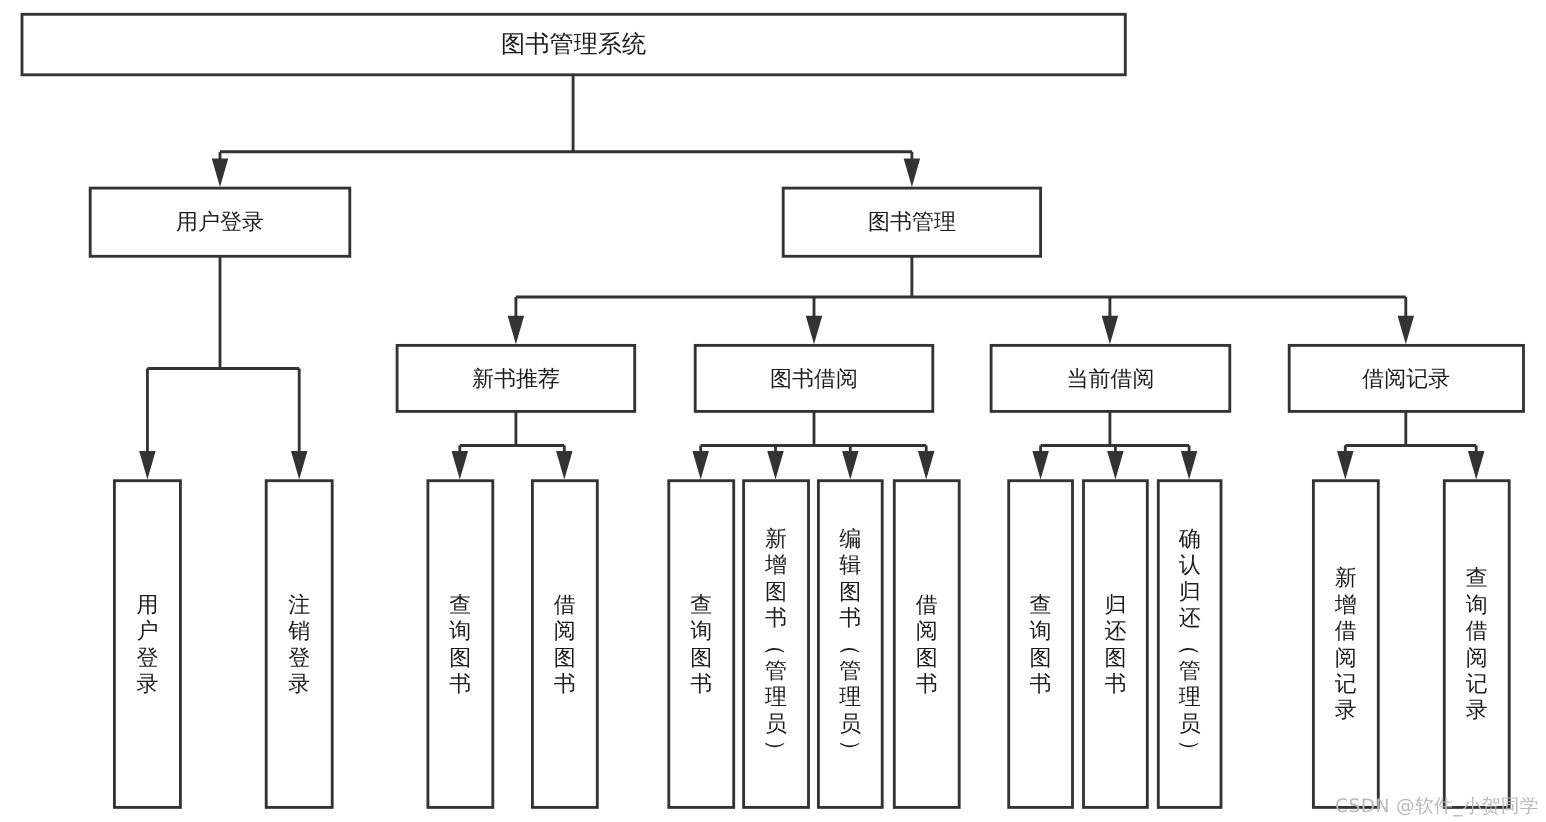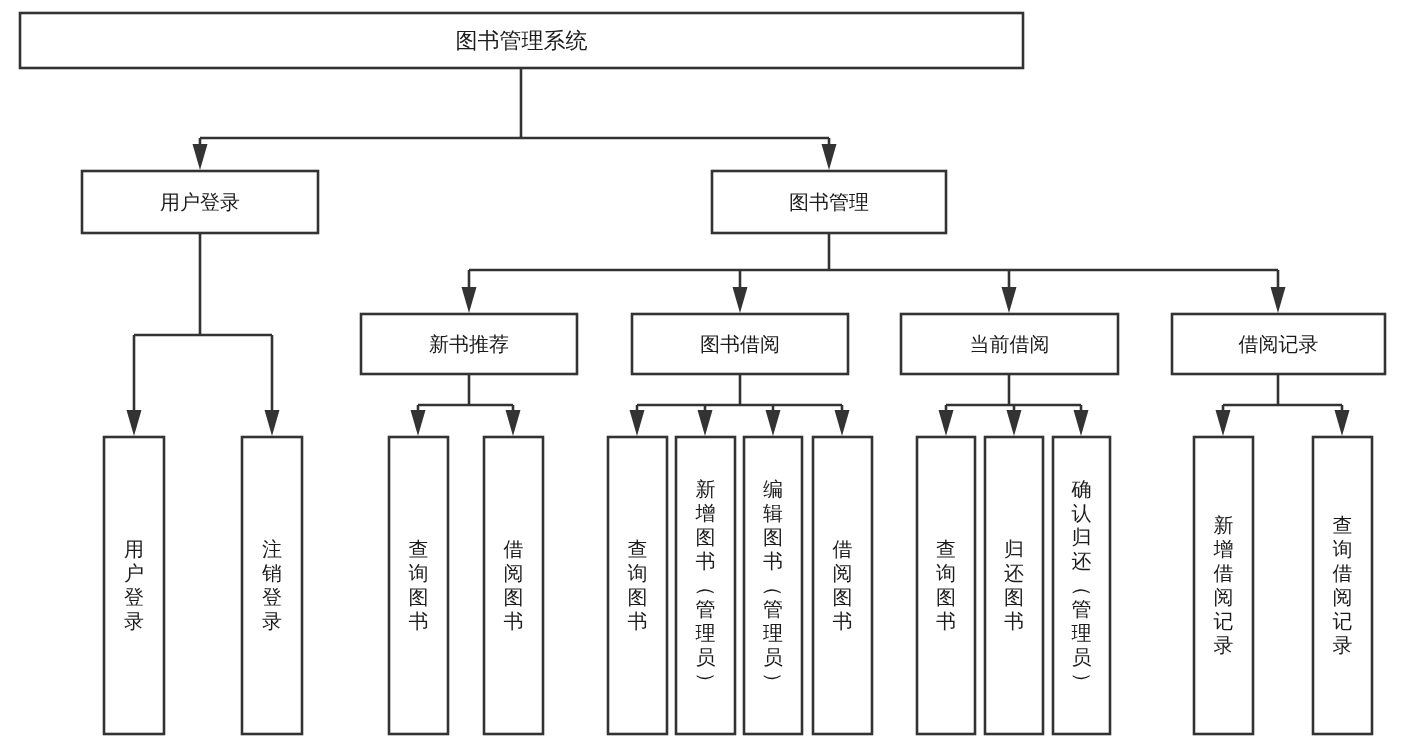--- a/index.html
+++ b/index.html
@@ -240,13 +240,14 @@
           <rect x="1313" y="437" width="59" height="297" class="node-rect"></rect>
           <text x="1342.5" y="532.22" class="vertical-label-char">查</text>
           <text x="1342.5" y="556.22" class="vertical-label-char">询</text>
           <text x="1342.5" y="580.22" class="vertical-label-char">借</text>
           <text x="1342.5" y="604.22" class="vertical-label-char">阅</text>
           <text x="1342.5" y="628.22" class="vertical-label-char">记</text>
           <text x="1342.5" y="652.22" class="vertical-label-char">录</text>
         </g>
       </g>
   </svg>
+  <div class="watermark">CSDN @软件_小贺同学</div>
 </div>
 
 </body></html>

